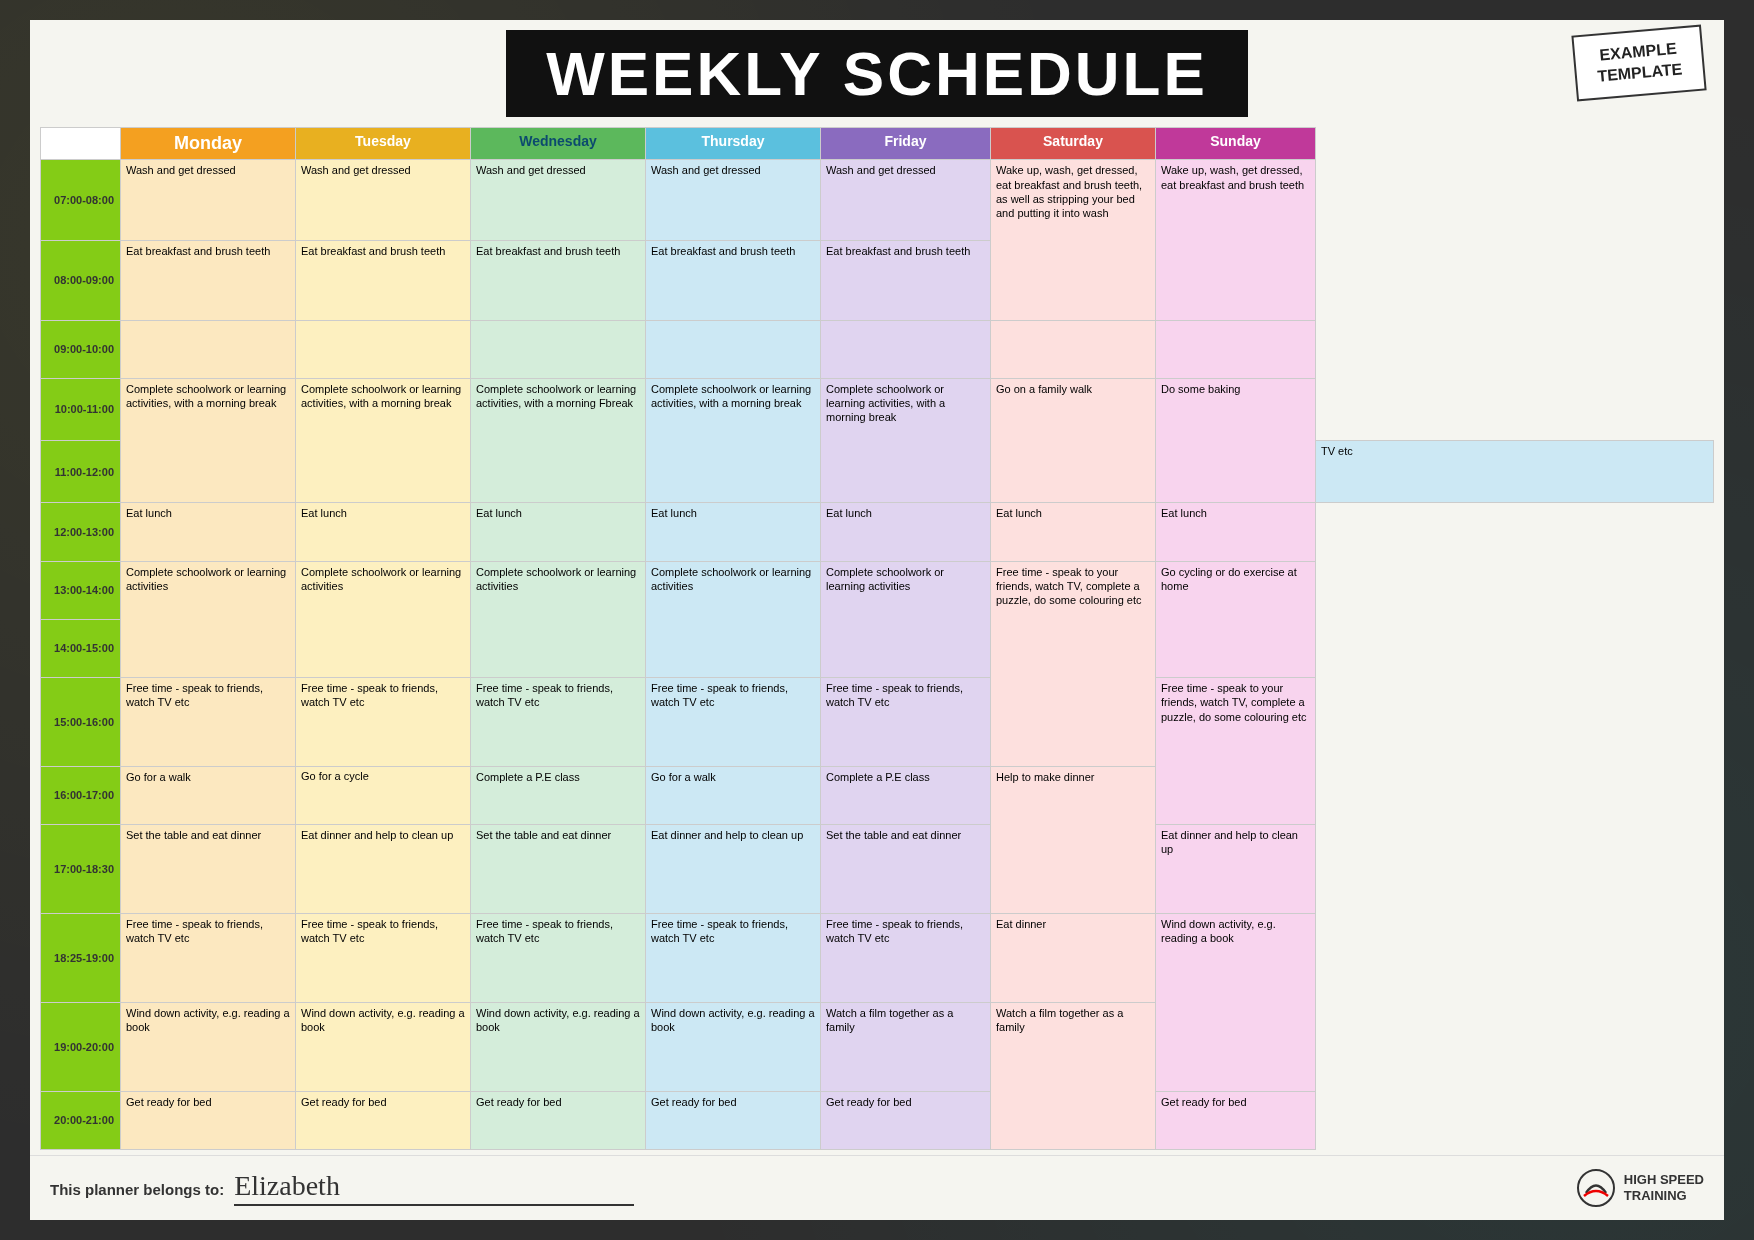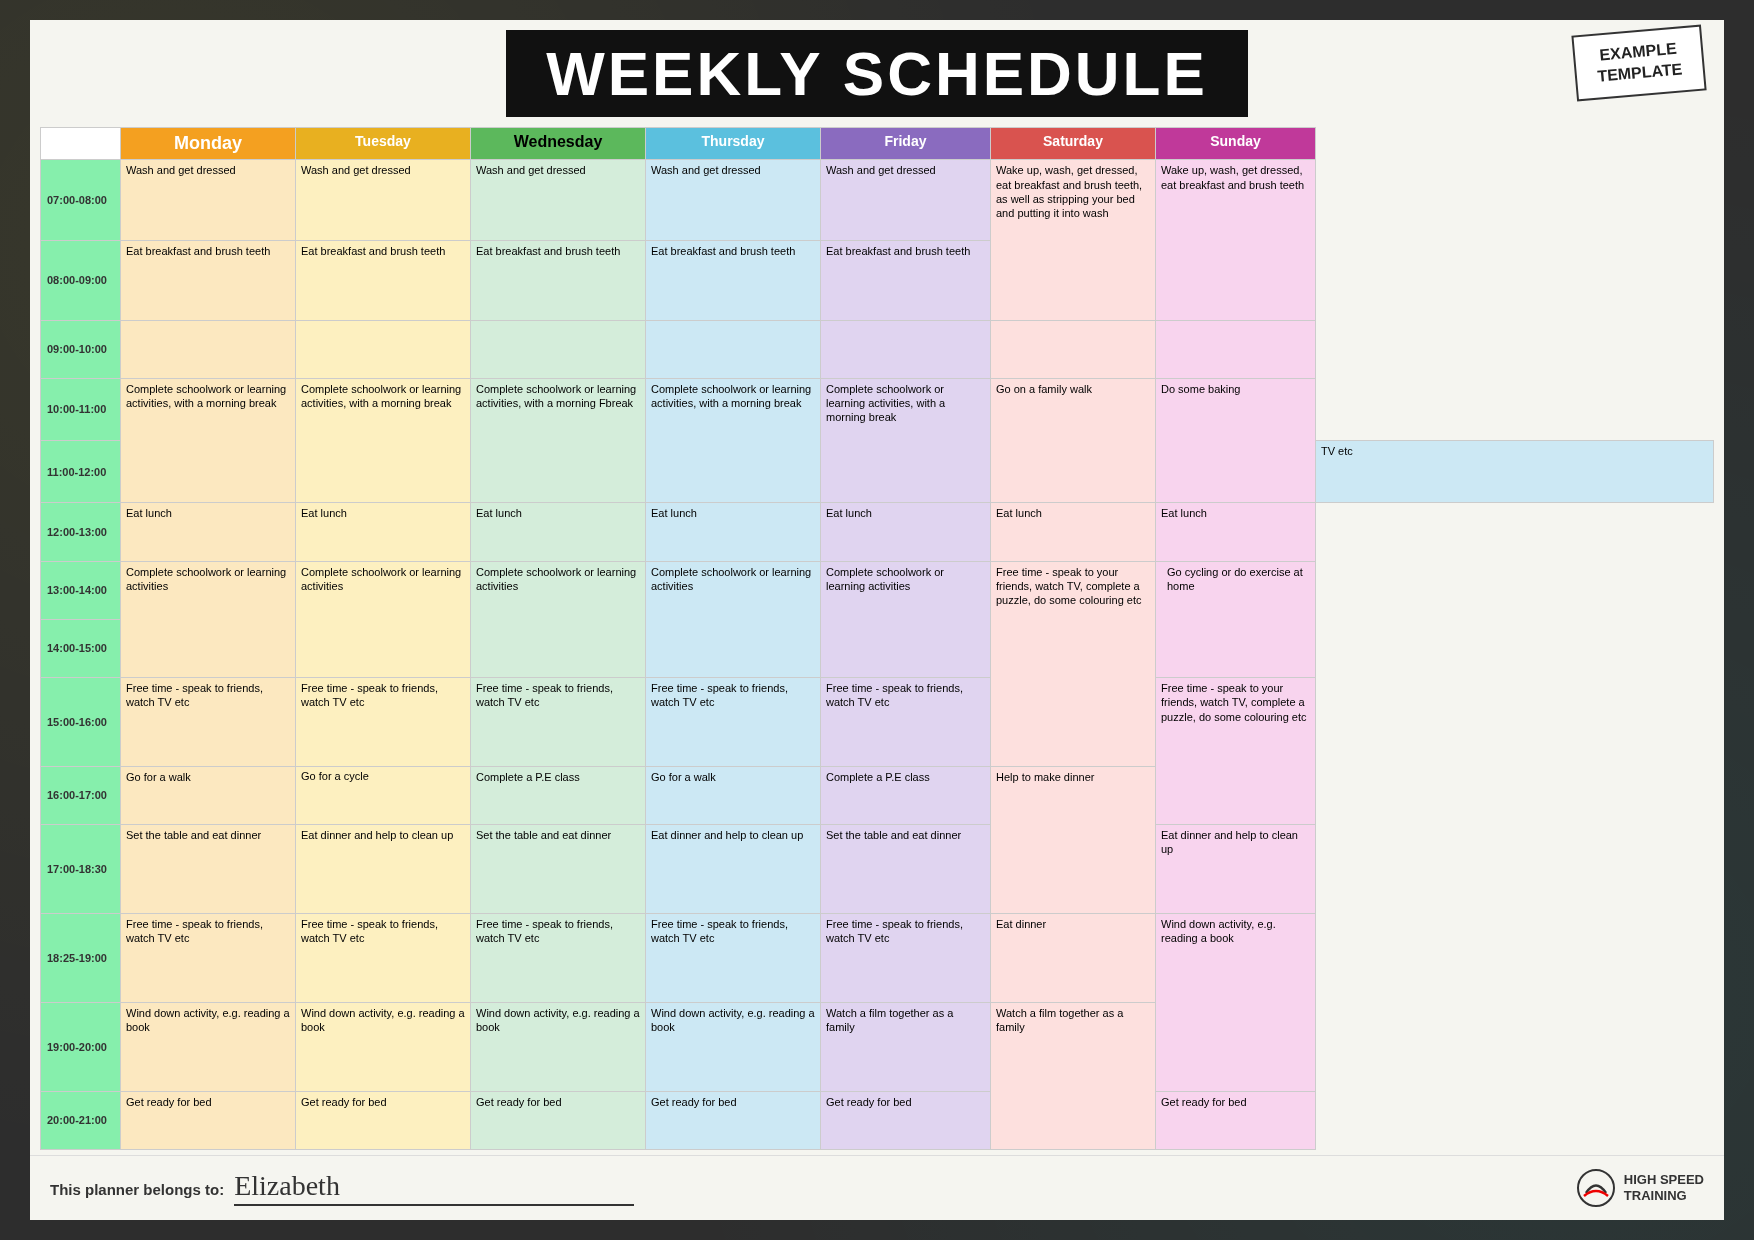--- a/index.html
+++ b/index.html
@@ -90,32 +90,32 @@
       border: 1px solid #ccc;
       padding: 4px 6px;
       vertical-align: top;
       font-size: 12px;
       line-height: 1.3;
     }
 
     
     .time-col {
       width: 80px;
-      background: #86efac;
+      background: #84cc16;
       font-weight: bold;
       font-size: 11px;
       color: #333;
-      text-align: left;
+      text-align: right;
       vertical-align: middle;
     }
 
     
     .header-monday { background: #f4a020; color: white; font-weight: bold; text-align: center; font-size: 18px; }
     .header-tuesday { background: #e8b020; color: white; font-weight: bold; text-align: center; font-size: 14px; }
-    .header-wednesday { background: #5cb85c; color: #000000; font-weight: bold; text-align: center; font-size: 16px; }
+    .header-wednesday { background: #5cb85c; color: #0c4a6e; font-weight: bold; text-align: center; font-size: 14px; }
     .header-thursday { background: #5bc0de; color: white; font-weight: bold; text-align: center; font-size: 14px; }
     .header-friday { background: #8a6bbf; color: white; font-weight: bold; text-align: center; font-size: 14px; }
     .header-saturday { background: #d9534f; color: white; font-weight: bold; text-align: center; font-size: 14px; }
     .header-sunday { background: #c0399a; color: white; font-weight: bold; text-align: center; font-size: 14px; }
 
     
     .cell-monday { background: #fce8c0; }
     .cell-tuesday { background: #fdf0c0; }
     .cell-wednesday { background: #d4edda; }
     .cell-thursday { background: #cce8f4; }
@@ -279,21 +279,21 @@
             <td class="cell-sunday" style="font-size: 11px; padding: 3px 5px; vertical-align: top;">Eat lunch</td>
           </tr>
           <tr>
             <td class="time-col">13:00-14:00</td>
             <td class="cell-monday" rowspan="2" style="font-size: 11px; padding: 3px 5px; vertical-align: top;">Complete schoolwork or learning activities</td>
             <td class="cell-tuesday" rowspan="2" style="font-size: 11px; padding: 3px 5px; vertical-align: top;">Complete schoolwork or learning activities</td>
             <td class="cell-wednesday" rowspan="2" style="font-size: 11px; padding: 3px 5px; vertical-align: top;">Complete schoolwork or learning activities</td>
             <td class="cell-thursday" rowspan="2" style="font-size: 11px; padding: 3px 5px; vertical-align: top;">Complete schoolwork or learning activities</td>
             <td class="cell-friday" rowspan="2" style="font-size: 11px; padding: 3px 5px; vertical-align: top;">Complete schoolwork or learning activities</td>
             <td class="cell-saturday" rowspan="3" style="font-size: 11px; padding: 3px 5px; vertical-align: top;">Free time - speak to your friends, watch TV, complete a puzzle, do some colouring etc</td>
-            <td class="cell-sunday" rowspan="2" style="font-size: 11px; padding: 3px 11px; vertical-align: top;">Go cycling or do exercise at home</td>
+            <td class="cell-sunday" rowspan="2" style="font-size: 11px; padding: 3px 5px; vertical-align: top;">Go cycling or do exercise at home</td>
           </tr>
           <tr>
             <td class="time-col">14:00-15:00</td>
           </tr>
           <tr>
             <td class="time-col">15:00-16:00</td>
             <td class="cell-monday" style="font-size: 11px; padding: 3px 5px; vertical-align: top;">Free time - speak to friends, watch TV etc</td>
             <td class="cell-tuesday" style="font-size: 11px; padding: 3px 5px; vertical-align: top;">Free time - speak to friends, watch TV etc</td>
             <td class="cell-wednesday" style="font-size: 11px; padding: 3px 5px; vertical-align: top;">Free time - speak to friends, watch TV etc</td>
             <td class="cell-thursday" style="font-size: 11px; padding: 3px 5px; vertical-align: top;">Free time - speak to friends, watch TV etc</td>

